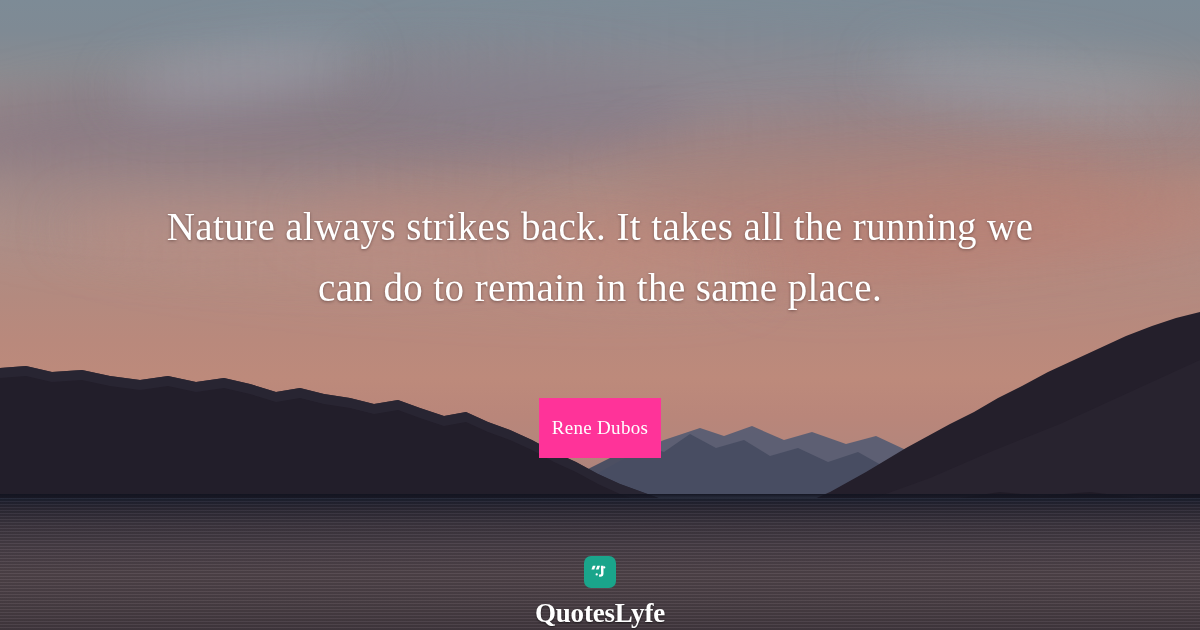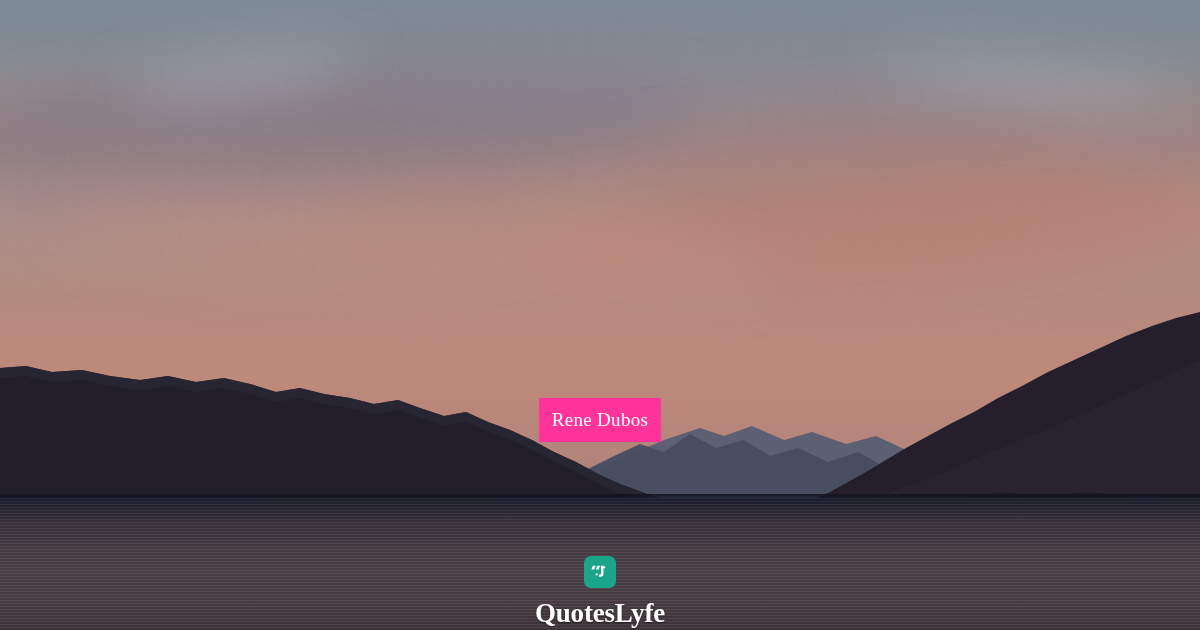--- a/index.html
+++ b/index.html
@@ -191,21 +191,21 @@
     width: 1200px;
     text-align: center;
   }
   .author-badge {
     display: inline-block;
     background: #ff3399;
     color: #ffffff;
     font-family: "Liberation Serif", "DejaVu Serif", serif;
     font-size: 19px;
     line-height: 28px;
-    padding: 8px 13px;
+    padding: 16px 13px;
     height: 28px;
     letter-spacing: 0.3px;
     white-space: nowrap;
   }
 
   
   .logo-wrap {
     position: absolute;
     left: 0;
     top: 556px;
@@ -298,20 +298,23 @@
 
     <path d="M960,498 L1000,492 L1040,496 L1090,492 L1140,498 L1200,494
              L1200,516 L960,516 Z" fill="#1f1b26" opacity="0.9"></path>
 
   </svg>
 
   <div class="water-top-edge"></div>
   <div class="water"></div>
   <div class="water-sheen"></div>
 
+  <div class="quote-block">
+    <p class="quote-text">Nature always strikes back. It takes all the running we can do to remain in the same place.</p>
+  </div>
 
   <div class="author-wrap">
     <span class="author-badge">Rene Dubos</span>
   </div>
 
   <div class="logo-wrap">
     <span class="logo-mark">
       <svg width="22" height="22" viewBox="0 0 24 24" aria-hidden="true">
 
         <path d="M4.2 5.2 h3.0 l-1.5 4.1 h-3.0 z" fill="#ffffff"></path>

